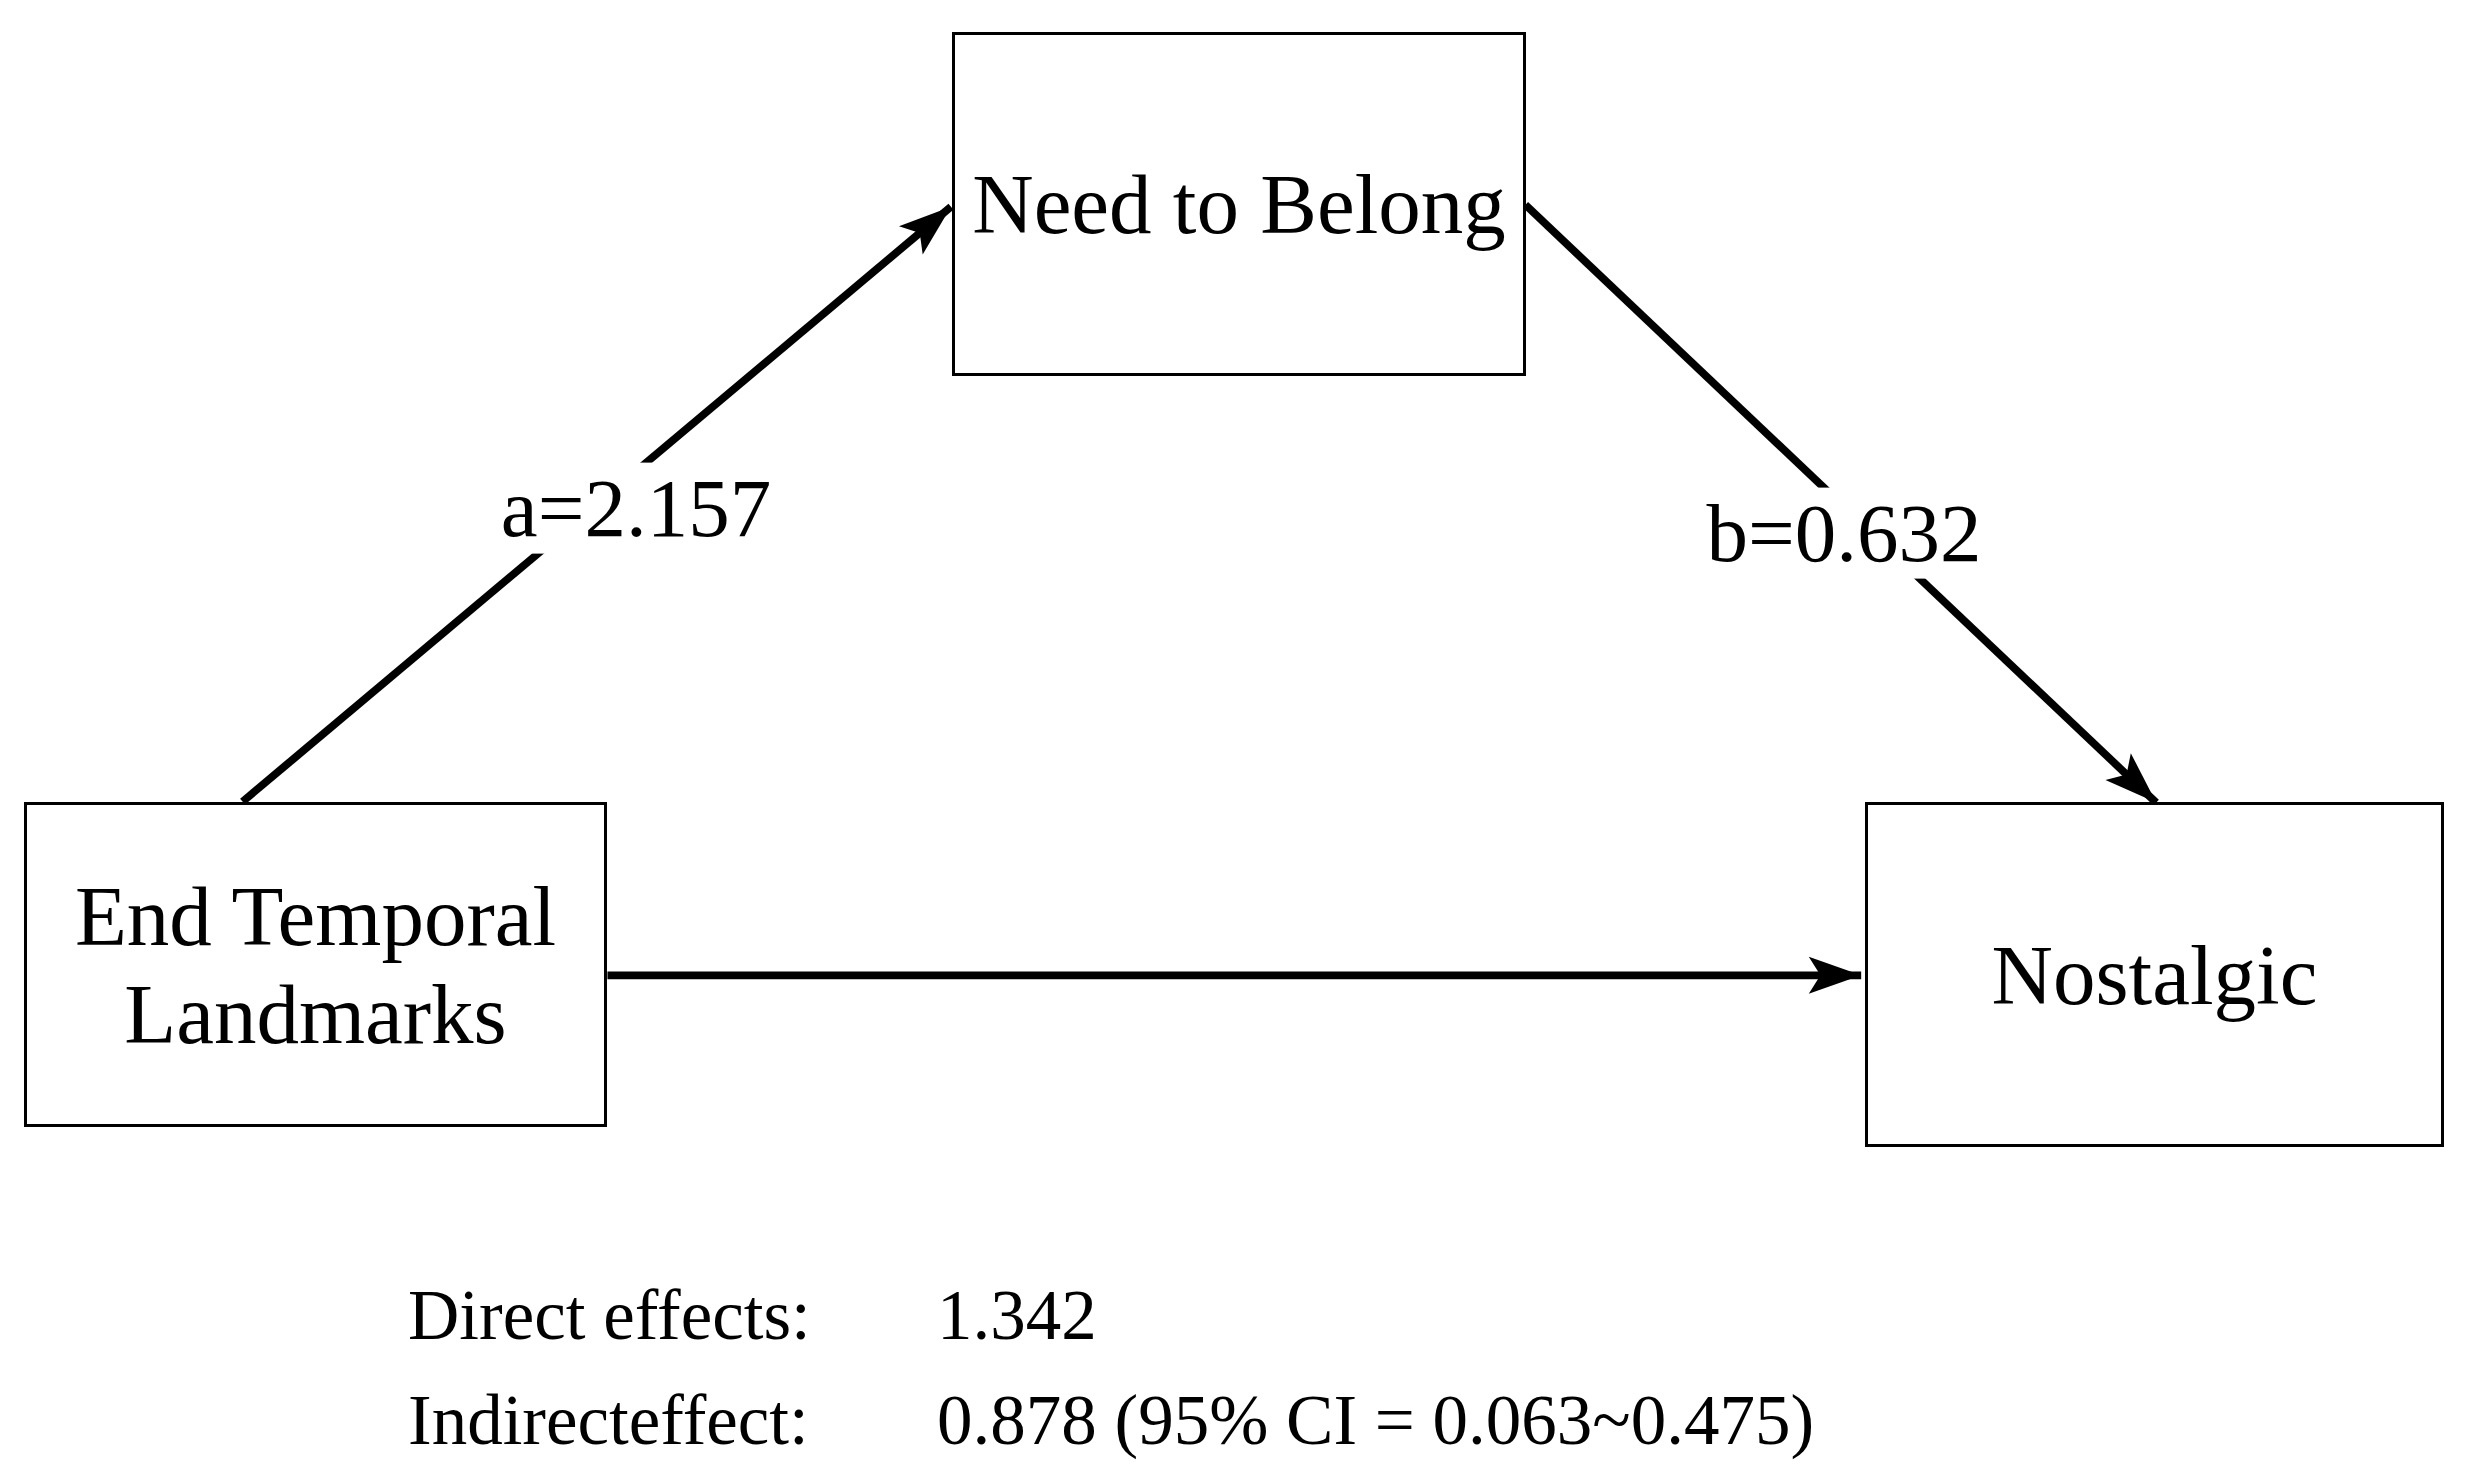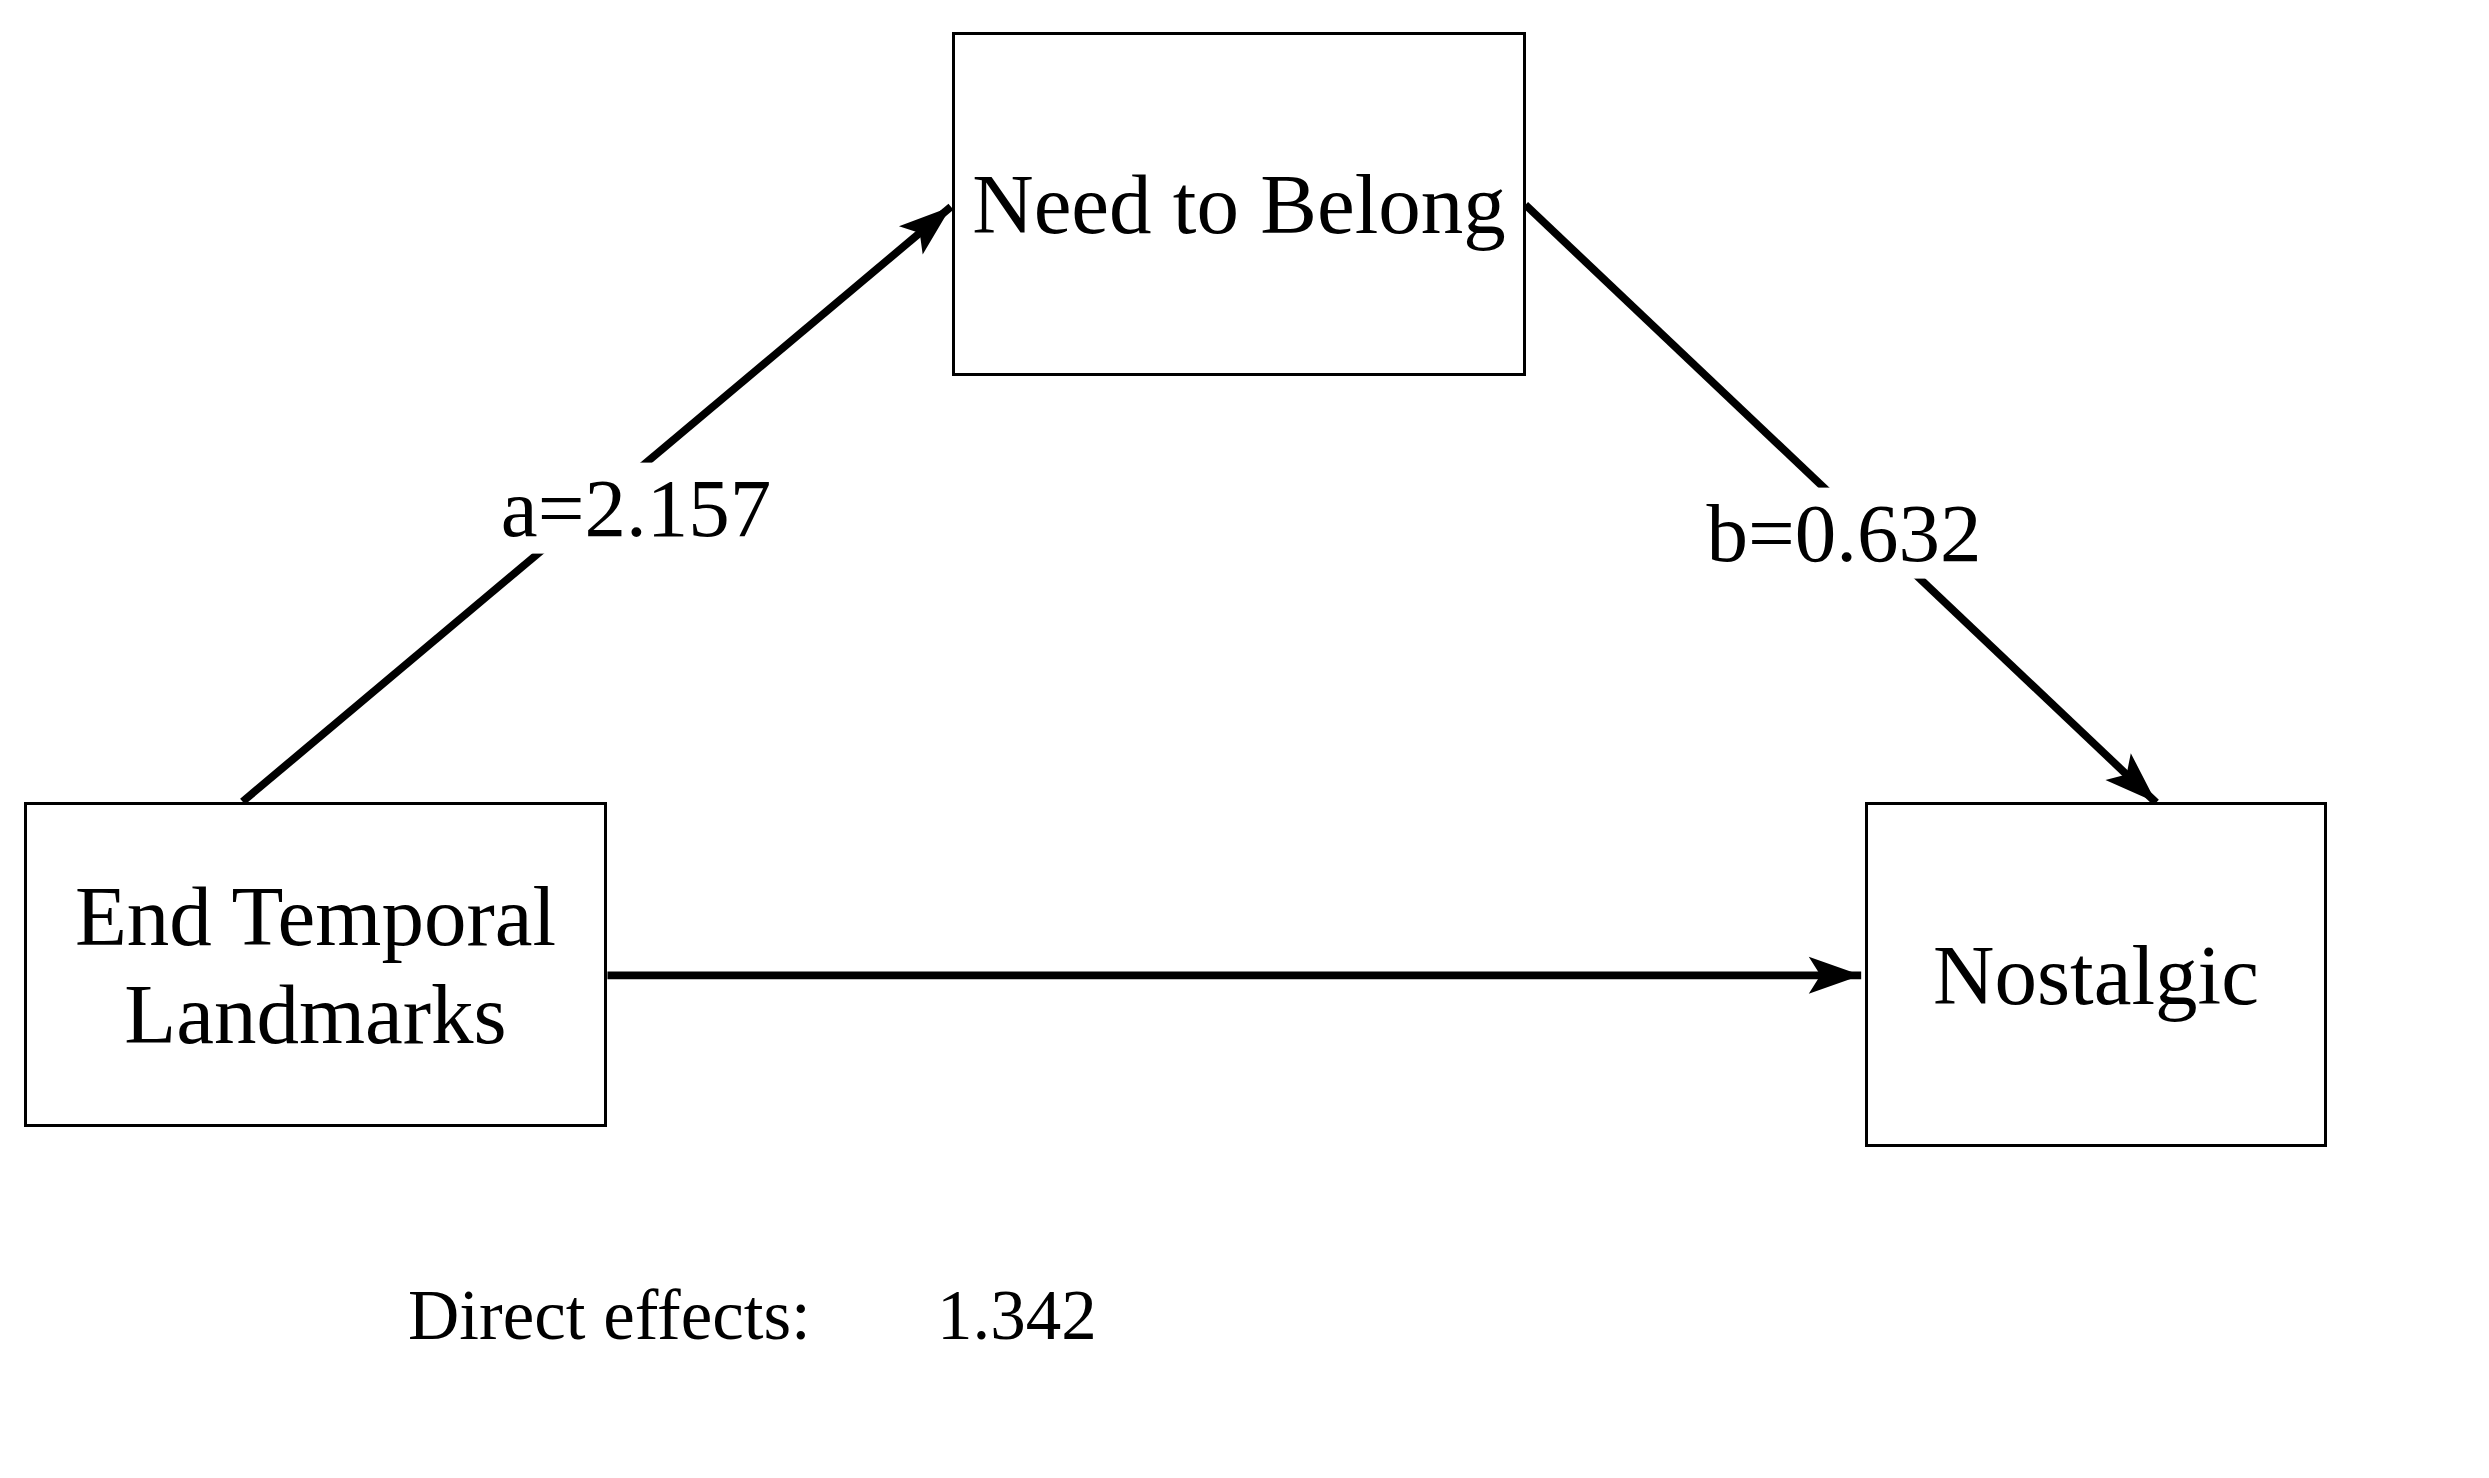--- a/index.html
+++ b/index.html
@@ -33,21 +33,21 @@
     flex-direction: column;
     align-items: center;
     justify-content: center;
     text-align: center;
     font-size: 85px;
     line-height: 98px;
     z-index: 2;
   }
   .node-mediator   { left: 952px;  top: 32px;  width: 574px; height: 344px; }
   .node-independent{ left: 24px;   top: 802px; width: 583px; height: 325px; }
-  .node-dependent  { left: 1865px; top: 802px; width: 462px; height: 345px; }
+  .node-dependent  { left: 1865px; top: 802px; width: 579px; height: 345px; }
 
   .path-label {
     position: absolute;
     transform: translate(-50%, -50%);
     background: #ffffff;
     padding: 3.9px 13.6px;
     font-size: 83px;
     line-height: 1;
     white-space: nowrap;
     z-index: 3;
@@ -97,16 +97,20 @@
   </div>
 
   <div class="path-label path-label-a">a=2.157</div>
   <div class="path-label path-label-b">b=0.632</div>
 
   <div class="stats">
     <div class="stat-row">
       <span class="stat-label">Direct effects:</span>
       <span class="stat-value">1.342</span>
     </div>
+    <div class="stat-row">
+      <span class="stat-label">Indirecteffect:</span>
+      <span class="stat-value">0.878 (95% CI = 0.063~0.475)</span>
+    </div>
   </div>
 
 </div>
 
 
 </body></html>

